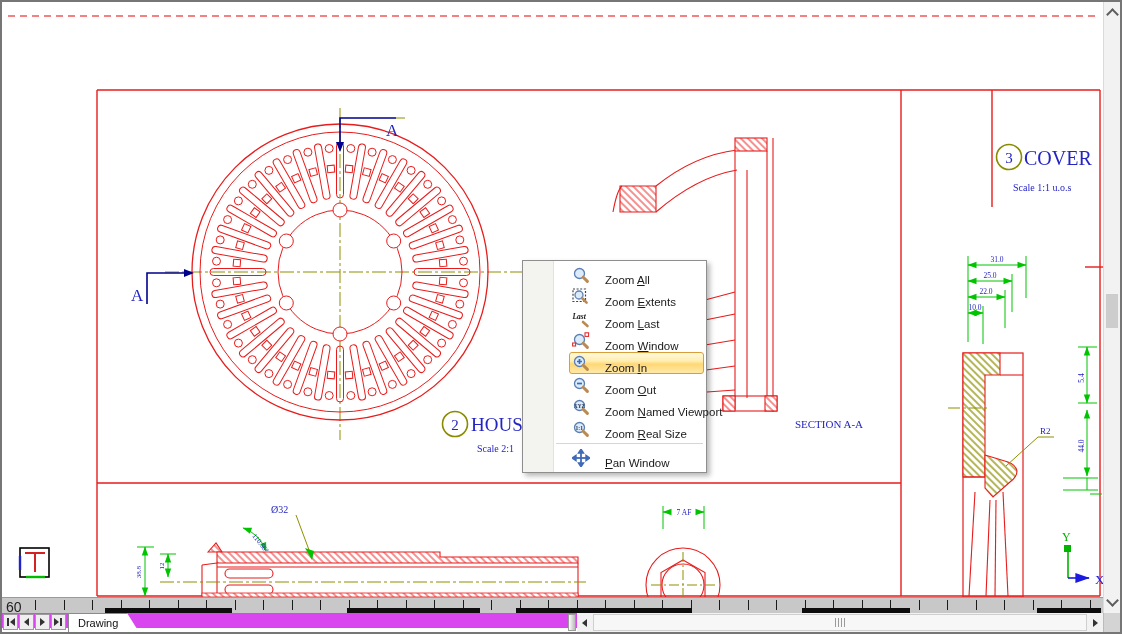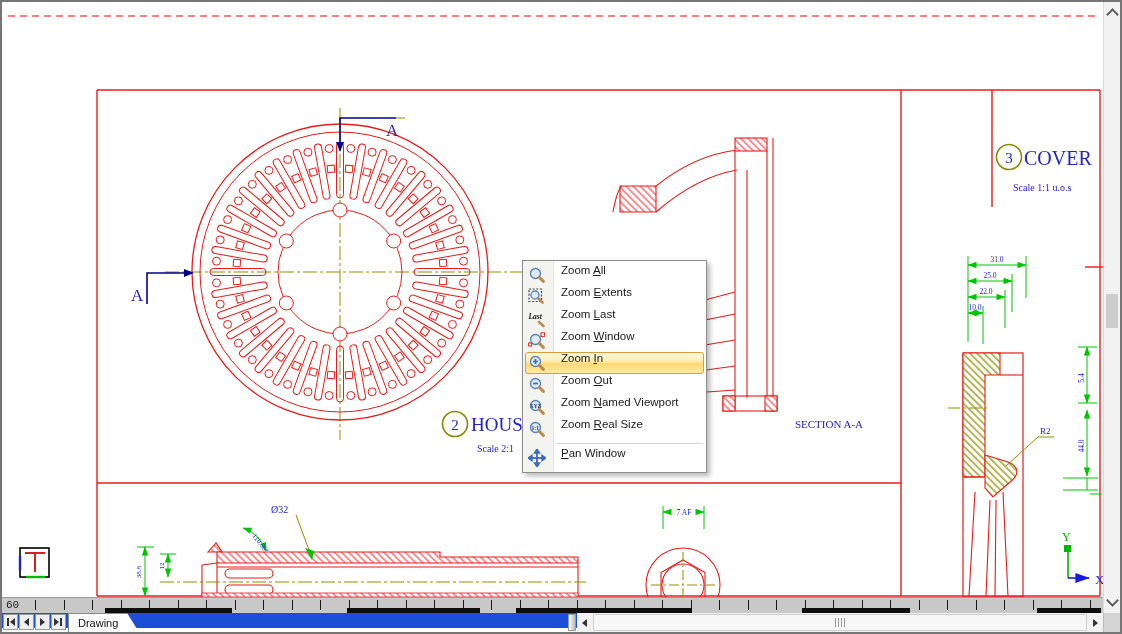--- a/index.html
+++ b/index.html
@@ -15,37 +15,37 @@
         clip-path:polygon(0 0,100% 0,0 100%);}
   .note-fold{position:absolute;top:0;left:0;width:38px;height:38px;background:#e7e391;
         clip-path:polygon(100% 0,0 100%,100% 100%);border-bottom:1px solid #a5a06b;box-sizing:border-box;}
   .note-text{position:absolute;left:8px;top:46px;width:158px;text-align:center;font-size:11px;
         line-height:16px;color:#1d1d1d;}
 
   
   .menu{position:absolute;left:520px;top:258px;width:185px;background:#fff;border:1px solid #8e8e8e;
         box-shadow:3px 3px 5px rgba(0,0,0,.28);z-index:10;padding:3px 0;box-sizing:border-box;}
   .menu-gutter{position:absolute;left:0;top:0;bottom:0;width:30px;background:#f3f3f0;border-right:1px solid #e1e1dd;}
-  .menu-item{position:relative;height:22px;display:flex;align-items:flex-start;}
+  .menu-item{position:relative;height:22px;display:flex;align-items:flex-end;margin-left:44px;}
   .mi-icon{position:absolute;left:5px;top:2px;width:18px;height:18px;z-index:1;}
   .mi-label{margin-left:38px;font-size:11.5px;color:#1a1a1a;z-index:1;white-space:nowrap;}
   .menu-item.hl::before{content:"";position:absolute;left:2px;right:2px;top:0;bottom:0;
         border:1px solid #d89e3c;border-radius:3px;
         background:linear-gradient(#fff8dd,#ffeeb0 40%,#ffd876 55%,#ffe9a8);}
   .menu-sep{height:1px;background:#d6d6d6;margin:3px 3px 3px 33px;}
 
   
   .ruler{position:absolute;left:0;top:595px;width:1101px;height:16px;background:#c8c8c8;
         border-top:1px solid #9a9a9a;z-index:6;overflow:hidden;box-sizing:border-box;}
-  .ruler-label{position:absolute;left:4px;top:1px;font-size:11px;color:#222;font-family:Liberation Mono, monospace;}
+  .ruler-label{position:absolute;left:4px;top:1px;font-size:14px;color:#222;}
   .tick{position:absolute;top:2px;width:1px;height:10px;background:#1a1a1a;}
   .rseg{position:absolute;bottom:0;height:5px;background:#0d0d0d;}
 
   
-  .bottombar{position:absolute;left:0;top:611px;width:1118px;height:15px;background:#1d4ed8;z-index:6;}
+  .bottombar{position:absolute;left:0;top:611px;width:1118px;height:15px;background:#d946ef;z-index:6;}
   .navbtns{position:absolute;left:1px;top:1px;display:flex;gap:1px;}
   .navbtn{width:15px;height:16px;background:#efefef;border:1px solid #9b9b9b;box-sizing:border-box;
         display:flex;align-items:center;justify-content:center;}
   .tri{width:0;height:0;display:inline-block;}
   .tri.l{border-right:5px solid #333;border-top:4px solid transparent;border-bottom:4px solid transparent;}
   .tri.r{border-left:5px solid #333;border-top:4px solid transparent;border-bottom:4px solid transparent;}
   .bar{width:2px;height:8px;background:#333;display:inline-block;margin:0 1px;}
   .sheettab{position:absolute;left:66px;top:0;width:72px;height:19px;background:#ffffff;
         clip-path:polygon(0 0,59px 0,71px 19px,0 19px);display:flex;align-items:center;
         padding-left:10px;box-sizing:border-box;font-size:11px;color:#111;

